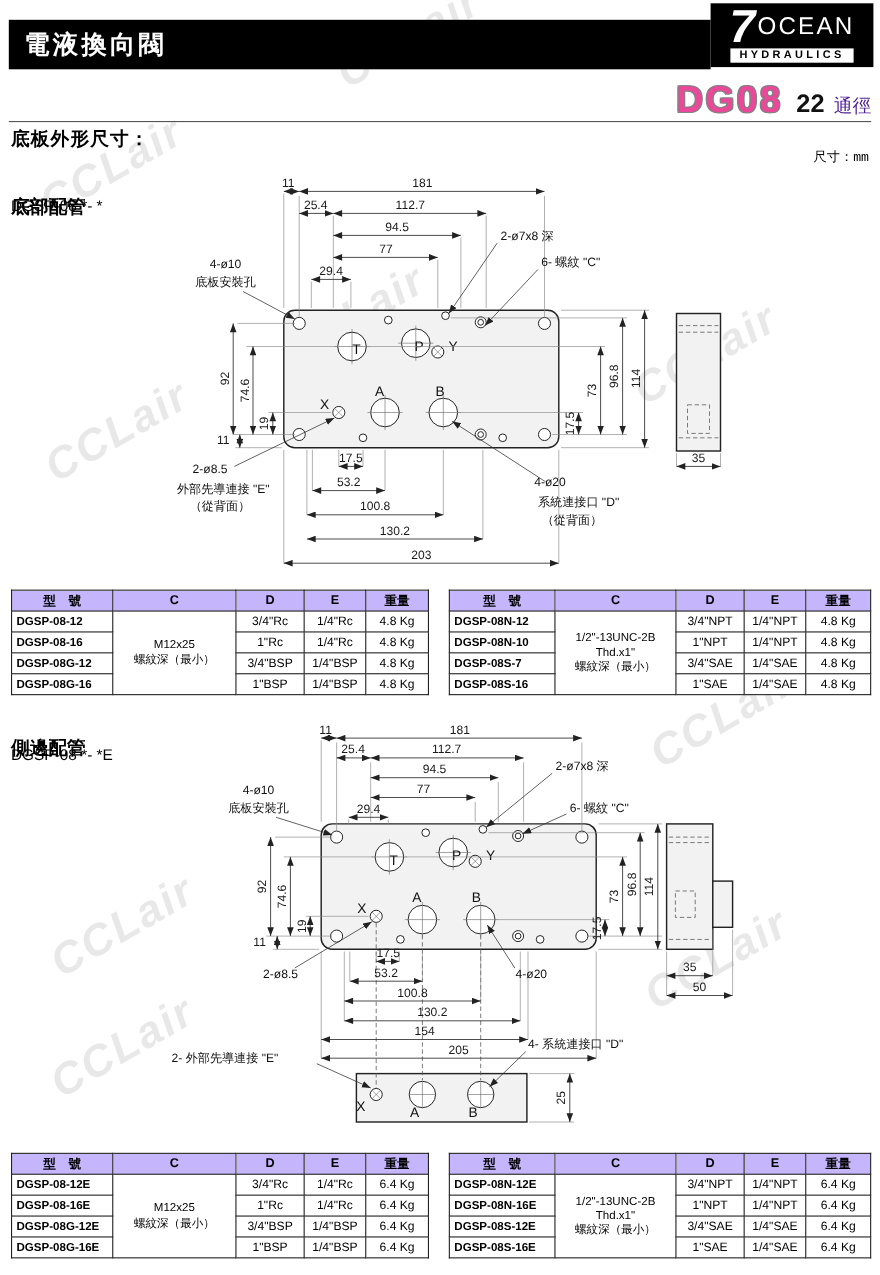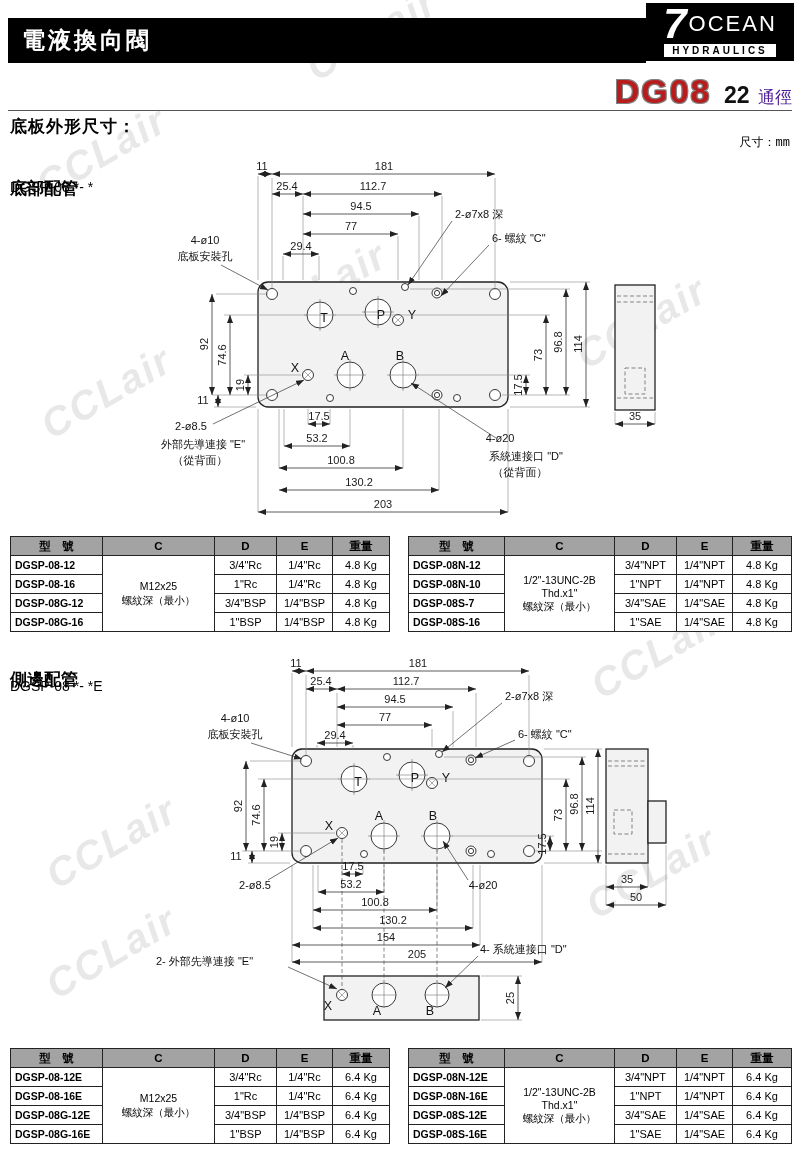--- a/index.html
+++ b/index.html
@@ -12,21 +12,21 @@
   .titlebar { left:8px; top:18px; width:638px; height:45px; background:#000; color:#fff;
               display:flex; align-items:center; padding-left:14px; font-size:23px;
               font-weight:bold; letter-spacing:3px; z-index:2; }
   .logo { left:646px; top:3px; width:148px; height:58px; background:#000; z-index:2; }
   .logo-top { height:41px; display:flex; justify-content:center; align-items:center; color:#fff; }
   .l7 { font-size:42px; font-weight:bold; font-style:italic; line-height:38px; margin-right:2px; }
   .locean { font-size:22px; font-weight:normal; letter-spacing:2px; }
   .logo-strip { margin:0 18px; background:#fff; color:#000; font-size:10px; font-weight:bold;
                 letter-spacing:3px; text-align:center; height:13px; line-height:13px; }
   .dgline { right:8px; top:72px; text-align:right; z-index:2; }
-  .dg { font-size:34px; font-weight:bold; letter-spacing:2px; color:#b91c1c;
+  .dg { font-size:34px; font-weight:bold; letter-spacing:2px; color:#ec4899;
         text-shadow:-1px -1px 0 #828282, 1px -1px 0 #828282, -1px 1px 0 #828282, 1px 1px 0 #828282; }
   .bore { font-size:23px; font-weight:bold; color:#111; margin-left:8px; }
   .boreunit { font-size:17px; color:#4c1d95; margin-left:4px; }
   .hr1 { left:8px; top:110px; width:784px; border-top:1.5px solid #555; z-index:2; }
   .sect { left:10px; top:115px; font-size:17px; font-weight:bold; letter-spacing:1px; z-index:2; }
   .unit { right:10px; top:134px; font-size:12px; z-index:2;font-family:Liberation Mono, monospace; }
   .h-sub { font-size:17px; font-weight:bold; z-index:2;margin-top:20px; }
   .m-sub { font-size:14px; z-index:2; }
   svg.drawing { position:absolute; z-index:2; }
   svg text { font-family:"Liberation Sans","DejaVu Sans",sans-serif; }
@@ -36,21 +36,21 @@
   .dim { stroke:#333; stroke-width:0.8; fill:none; }
   .ext { stroke:#888; stroke-width:0.6; fill:none; }
   .lead { stroke:#333; stroke-width:0.7; fill:none; }
   .out { fill:#f2f2f2; stroke:#222; stroke-width:1.3; }
   .hole { fill:#fff; stroke:#222; stroke-width:0.9; }
   .thin { stroke:#666; stroke-width:0.55; fill:none; }
   .dash { stroke:#555; stroke-width:0.7; stroke-dasharray:4 2.5; fill:none; }
   .spec { position:absolute; border-collapse:collapse; font-size:11px; table-layout:fixed;
           background:#fff; z-index:2; }
   .spec th, .spec td { border:1px solid #222; text-align:center; padding:0 2px; height:19px; overflow:hidden; }
-  .spec th { background:#a3a3a3; font-weight:bold; font-size:11.5px; }
+  .spec th { background:#c4b5fd; font-weight:bold; font-size:11.5px; }
   .mdl { font-weight:bold; text-align:left !important; padding-left:4px !important; font-size:10.5px; }
   .cc { font-size:10.5px; line-height:1.25; }
 </style>
 </head>
 <body>
 
 <div class="page">
 
   <div class="wm" style="left:300px;top:12px">CCLair</div>
   <div class="wm" style="left:30px;top:130px">CCLair</div>

